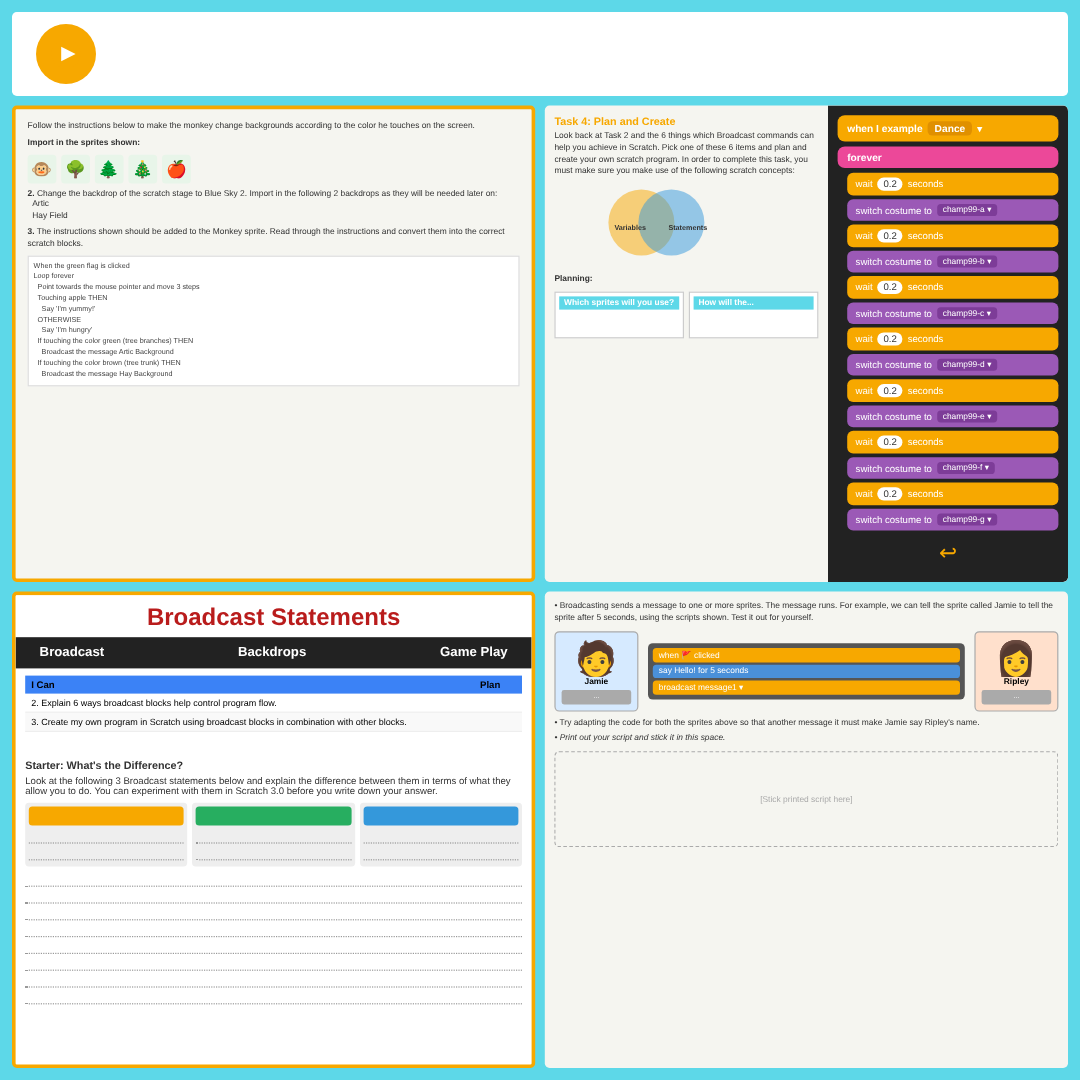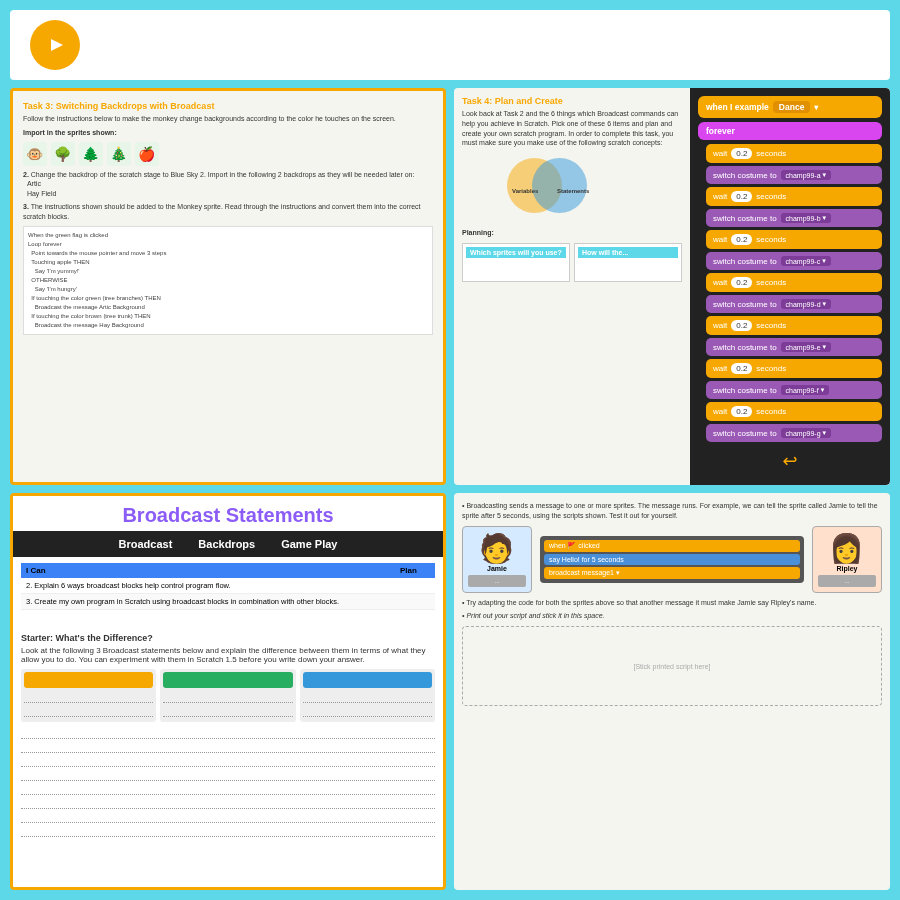--- a/index.html
+++ b/index.html
@@ -135,31 +135,31 @@
       padding: 0;
     }
 
     .broadcast-header {
       background: #fff;
       text-align: center;
       padding: 8px 0 4px;
     }
 
     .broadcast-title {
-      color: #8b5cf6;
+      color: #b91c1c;
       font-size: 20px;
       font-weight: bold;
     }
 
     .broadcast-tabs {
       display: flex;
       background: #222;
       padding: 4px 8px;
       gap: 2px;
-      justify-content: center;
+      justify-content: space-between;
     }
 
     .broadcast-tab {
       color: #fff;
       font-size: 11px;
       font-weight: bold;
       padding: 3px 12px;
     }
 
     .broadcast-content {
@@ -293,21 +293,20 @@
       <svg viewBox="0 0 28 28" fill="white">
         <circle cx="14" cy="14" r="12" fill="#f7a800"></circle>
         <polygon points="10,8 22,14 10,20" fill="white"></polygon>
       </svg>
     </div>
   </div>
 
   <div class="content-area">
 
     <div class="card card-yellow-border card-top-left">
-      <div class="task-title-yellow">Task 3: Switching Backdrops with Broadcast</div>
       <div class="task-body-text">Follow the instructions below to make the monkey change backgrounds according to the color he touches on the screen.</div>
 
       <div class="task-body-text" style="margin-top:4px; font-weight:bold;">Import in the sprites shown:</div>
       <div class="sprite-row">
         <div class="sprite-icon">🐵</div>
         <div class="sprite-icon">🌳</div>
         <div class="sprite-icon">🌲</div>
         <div class="sprite-icon">🎄</div>
         <div class="sprite-icon">🍎</div>
       </div>
@@ -368,21 +367,21 @@
       </div>
 
       <div style="width:200px; background:#222; padding:8px; border-radius:0 4px 4px 0; display:flex; flex-direction:column; gap:4px; overflow:hidden;">
 
         <div style="background:#f7a800; border-radius:6px; padding:5px 8px; font-size:8.5px; color:#fff; font-weight:bold; display:flex; align-items:center; gap:4px;">
           <span>when I example</span>
           <span style="background:#e09000; border-radius:4px; padding:1px 6px;">Dance</span>
           <span style="font-size:8px;">▾</span>
         </div>
 
-        <div style="background:#d946ef; border-radius:6px; padding:4px 8px; font-size:8.5px; color:#fff; font-weight:bold;">forever</div>
+        <div style="background:#ec4899; border-radius:6px; padding:4px 8px; font-size:8.5px; color:#fff; font-weight:bold;">forever</div>
 
         <div style="display:flex; flex-direction:column; gap:3px; padding-left:8px;">
 
           <div style="background:#f7a800; border-radius:5px; padding:4px 7px; font-size:8px; color:#fff; display:flex; align-items:center; gap:4px;">
             <span>wait</span>
             <span style="background:#fff; color:#333; border-radius:8px; padding:1px 5px; font-size:8px;">0.2</span>
             <span>seconds</span>
           </div>
 
           <div style="background:#9b59b6; border-radius:5px; padding:4px 7px; font-size:8px; color:#fff; display:flex; align-items:center; gap:4px;">
@@ -487,21 +486,21 @@
             </tr>
             <tr>
               <td>3. Create my own program in Scratch using broadcast blocks in combination with other blocks.</td>
               <td></td>
             </tr>
           </tbody>
         </table>
 
         <div class="starter-section">
           <div class="starter-title">Starter: What's the Difference?</div>
-          <div class="starter-subtitle">Look at the following 3 Broadcast statements below and explain the difference between them in terms of what they allow you to do. You can experiment with them in Scratch 1.5 before you write down your answer.</div>
+          <div class="starter-subtitle">Look at the following 3 Broadcast statements below and explain the difference between them in terms of what they allow you to do. You can experiment with them in Scratch 3.0 before you write down your answer.</div>
 
           <div class="broadcast-comparison">
             <div class="broadcast-col">
               <div class="broadcast-col-header bc-orange"></div>
               <div class="dotted-line"></div>
               <div class="dotted-line"></div>
             </div>
             <div class="broadcast-col">
               <div class="broadcast-col-header bc-green"></div>
               <div class="dotted-line"></div>

